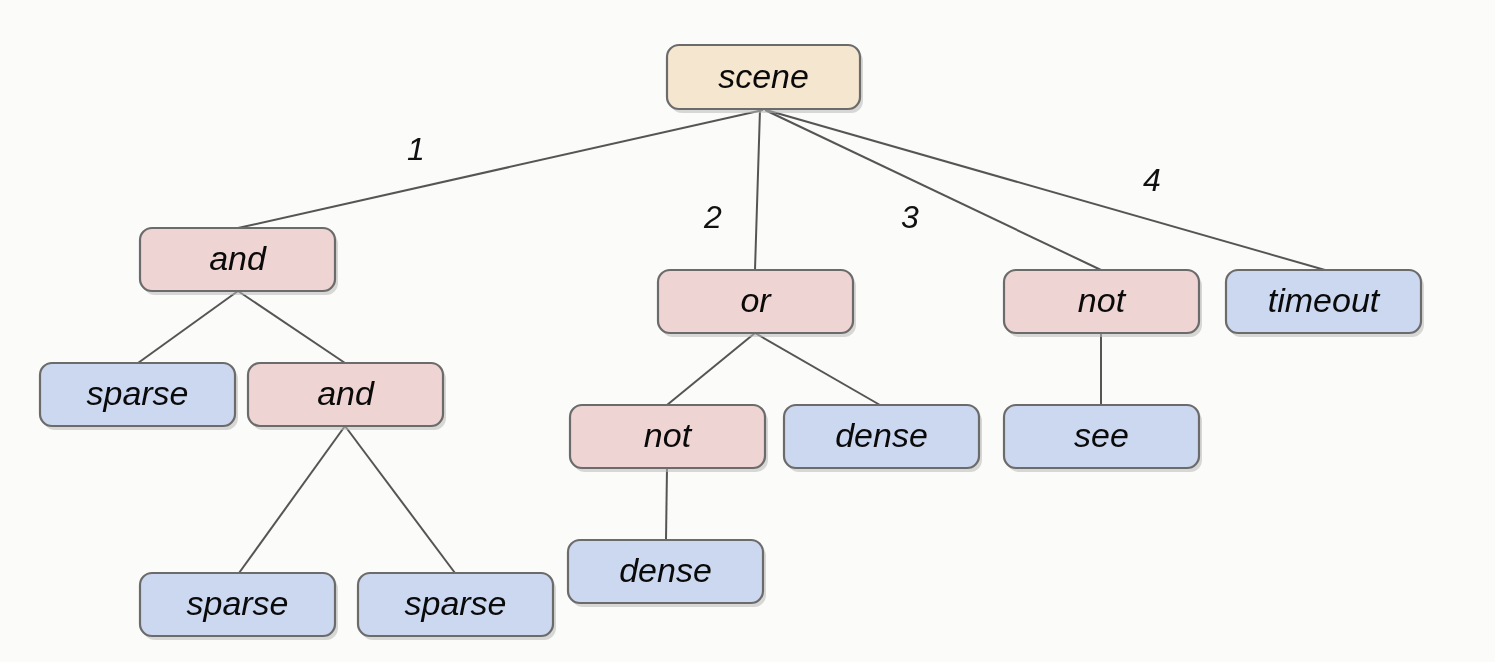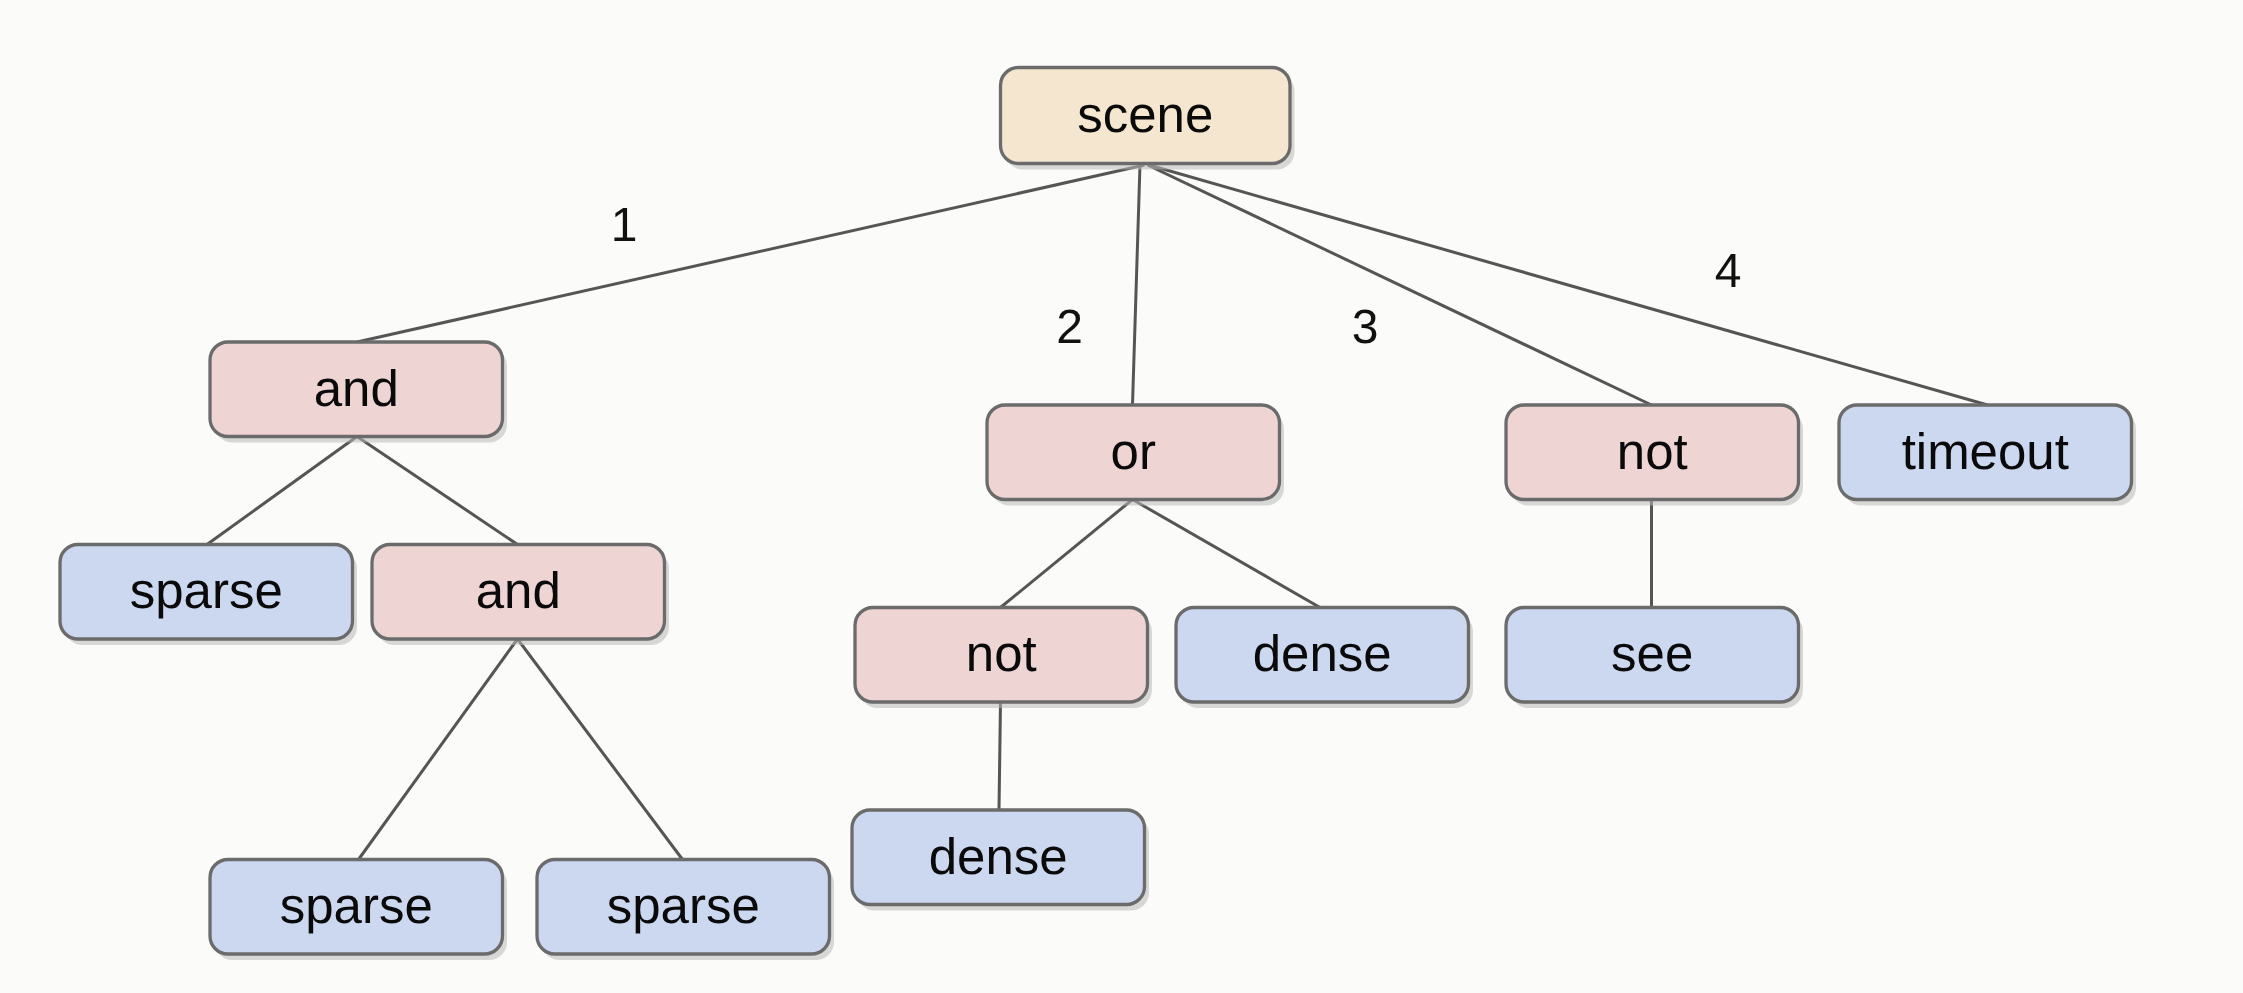--- a/index.html
+++ b/index.html
@@ -46,21 +46,21 @@
     font-family: "Liberation Sans", sans-serif;
     font-size: 32px;
     fill: #111111;
     text-anchor: middle;
     dominant-baseline: middle;
   }
 </style>
 </head>
 <body>
 
-<div id="canvas" style="background: rgb(251, 251, 249);">
+<div id="canvas" style="background: rgb(251, 251, 249); font-style: italic;">
   <svg id="tree-svg" viewBox="0 0 1495 662" xmlns="http://www.w3.org/2000/svg">
     <g id="edges-layer">
         <line x1="763" y1="110" x2="238" y2="228" class="edge-line"></line>
         <line x1="760" y1="110" x2="755" y2="270" class="edge-line"></line>
         <line x1="765" y1="110" x2="1101" y2="270" class="edge-line"></line>
         <line x1="766" y1="110" x2="1325" y2="270" class="edge-line"></line>
         <line x1="238" y1="291" x2="138" y2="363" class="edge-line"></line>
         <line x1="238" y1="291" x2="345" y2="363" class="edge-line"></line>
         <line x1="345" y1="426" x2="239" y2="573" class="edge-line"></line>
         <line x1="345" y1="426" x2="455" y2="573" class="edge-line"></line>

